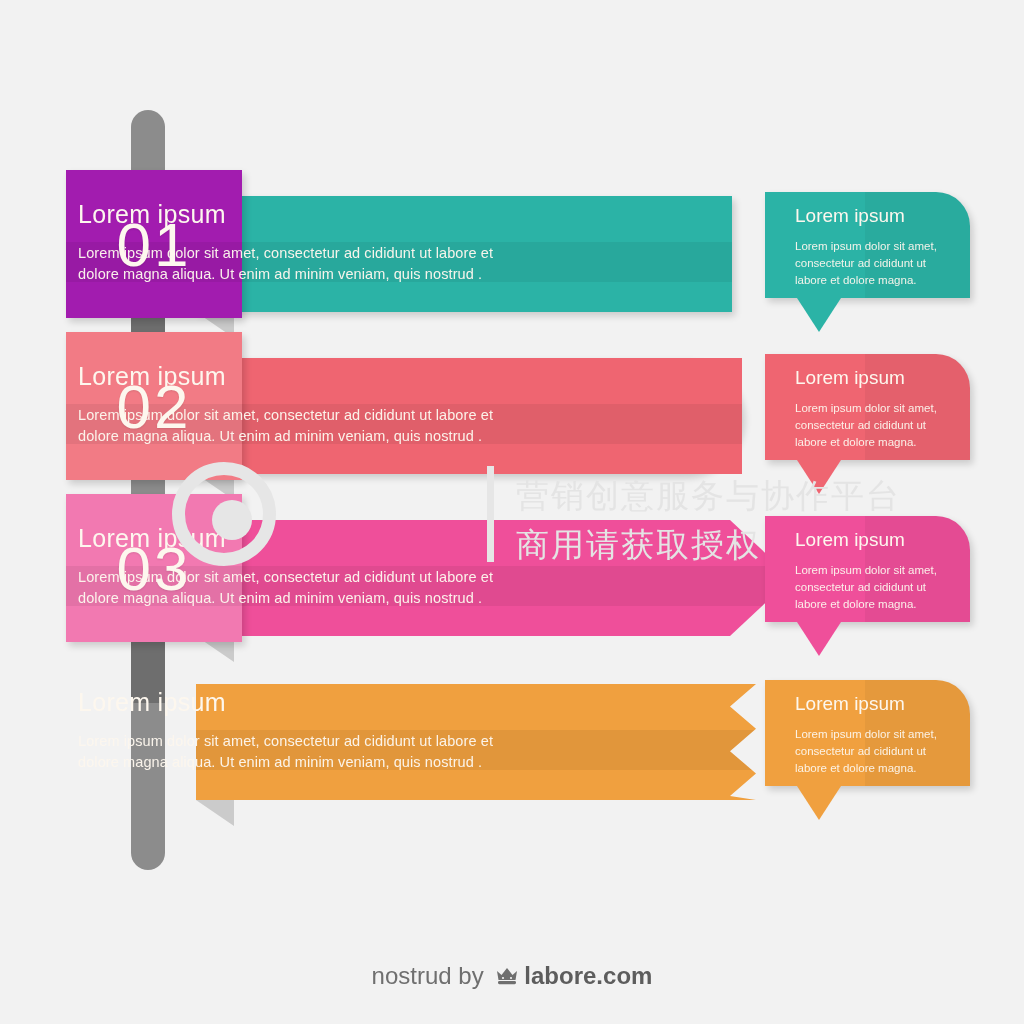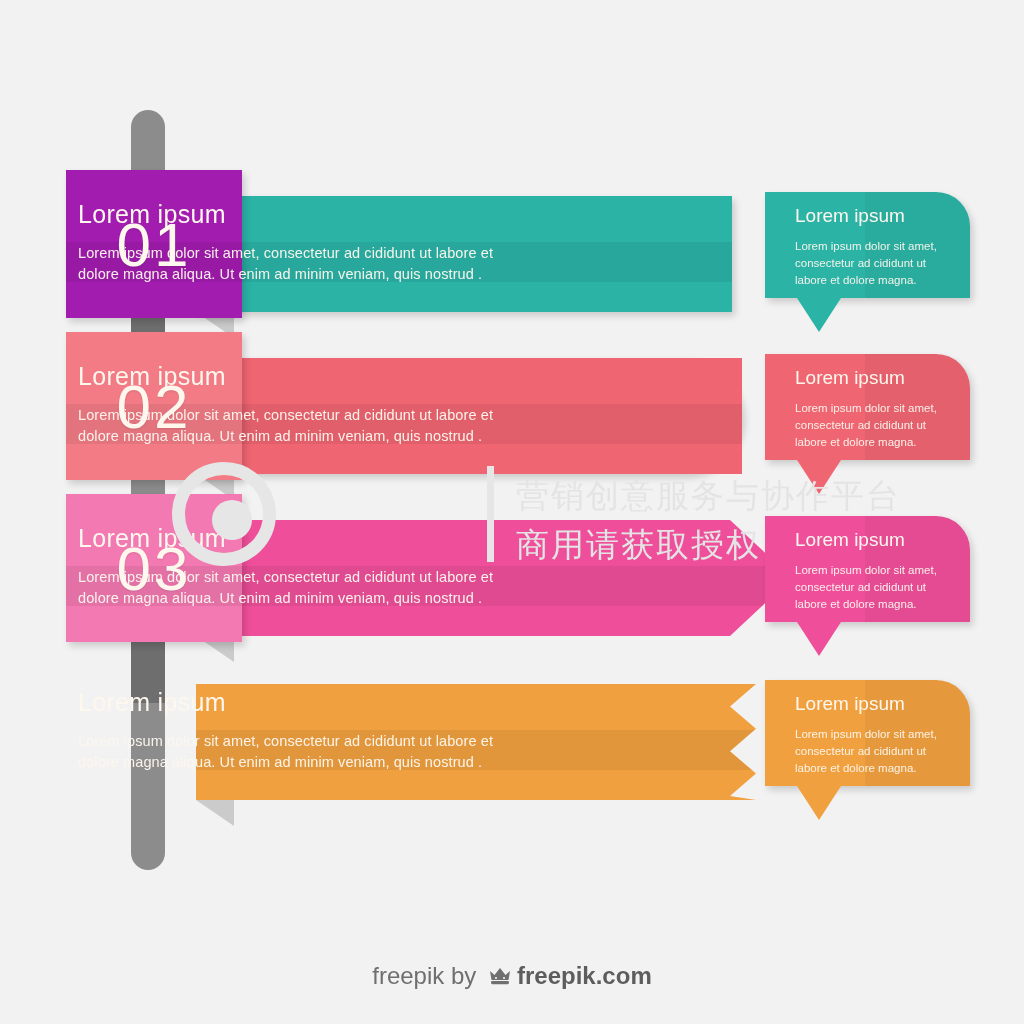--- a/index.html
+++ b/index.html
@@ -264,24 +264,24 @@
       <div class="bubble-shade"></div>
       <div class="bubtext">
         <p class="title">Lorem ipsum</p>
         <p class="body">Lorem ipsum dolor sit amet, consectetur ad cididunt ut labore et dolore magna.</p>
       </div>
       <div class="bubble-tail" id="tail3" style="border-top: 34px solid rgb(240, 160, 63);"></div>
     </div>
   </div>
 
   <div class="footer">
-    <span>freepik by</span>
+    <span>nostrud by</span>
     <span class="crown">
       <svg width="24" height="20" viewBox="0 0 24 20" aria-hidden="true">
         <path d="M2 5 L6.5 9 L12 2 L17.5 9 L22 5 L20.5 14 L3.5 14 Z" fill="#6f6f6f"></path>
         <rect x="3" y="15" width="18" height="3.2" rx="1.4" fill="#6f6f6f"></rect>
         <circle cx="8" cy="12" r="1.1" fill="#f2f2f2"></circle>
         <circle cx="16" cy="12" r="1.1" fill="#f2f2f2"></circle>
       </svg>
-    </span><span class="fp">freepik.com</span>
+    </span><span class="fp">labore.com</span>
   </div>
 
 </div>
 
 </body></html>

